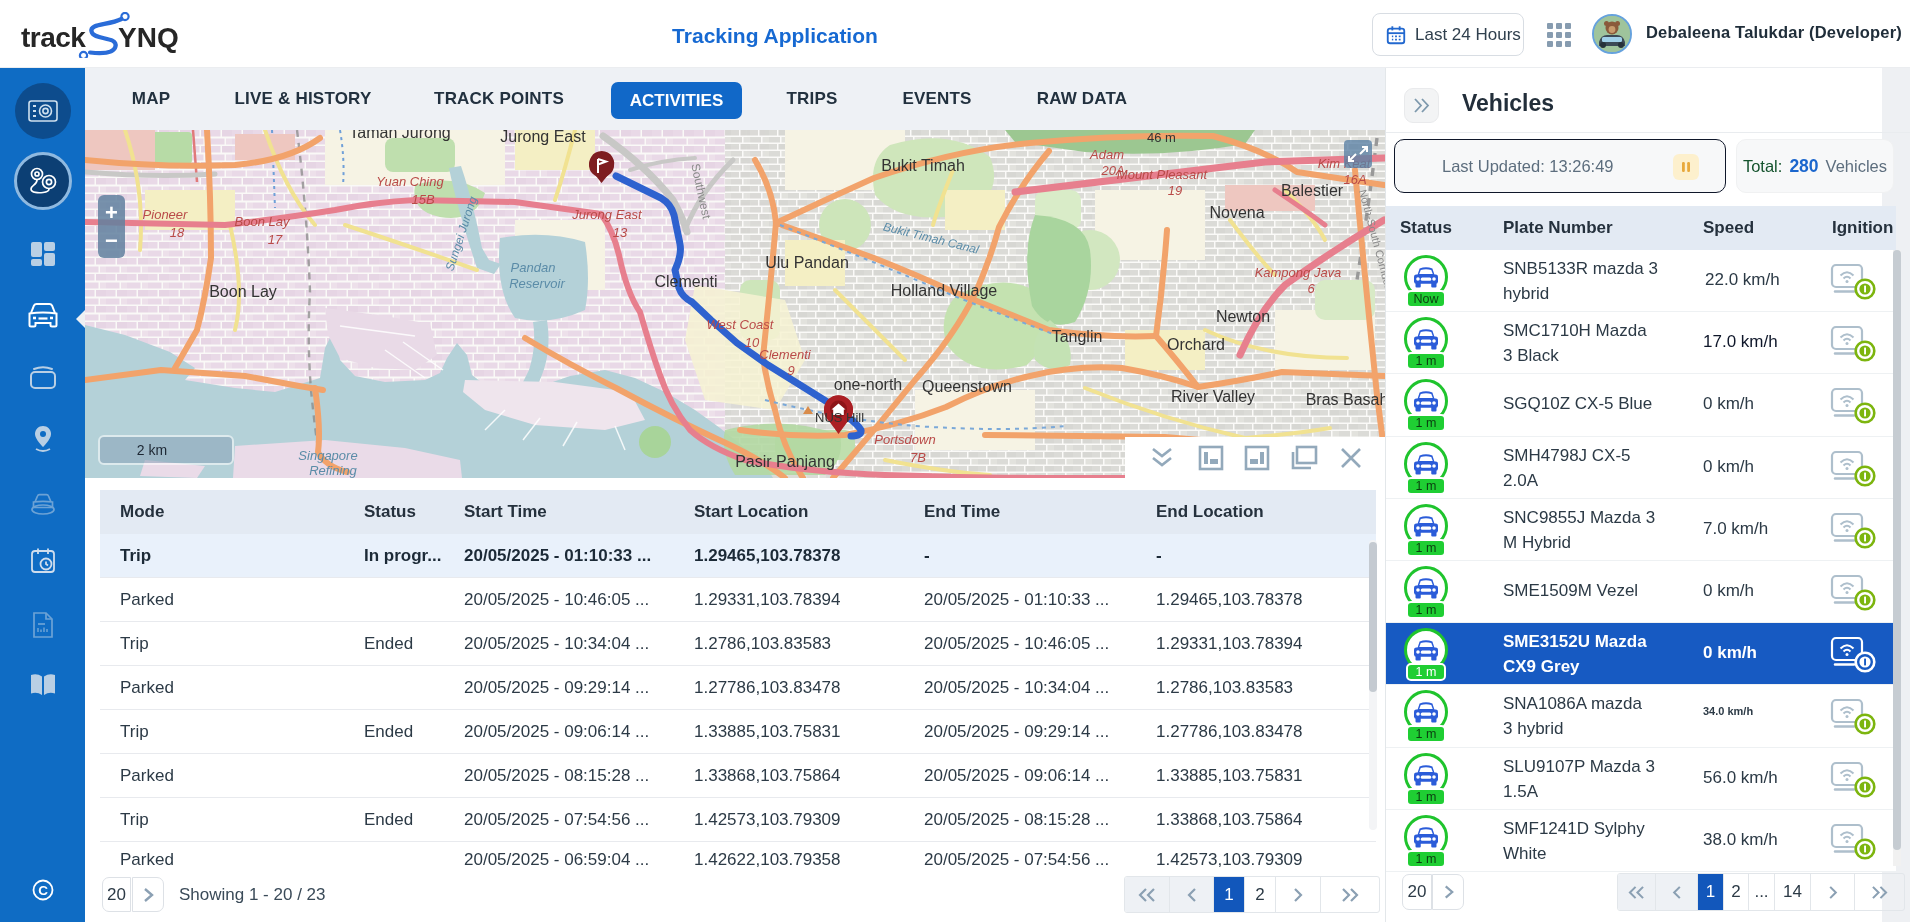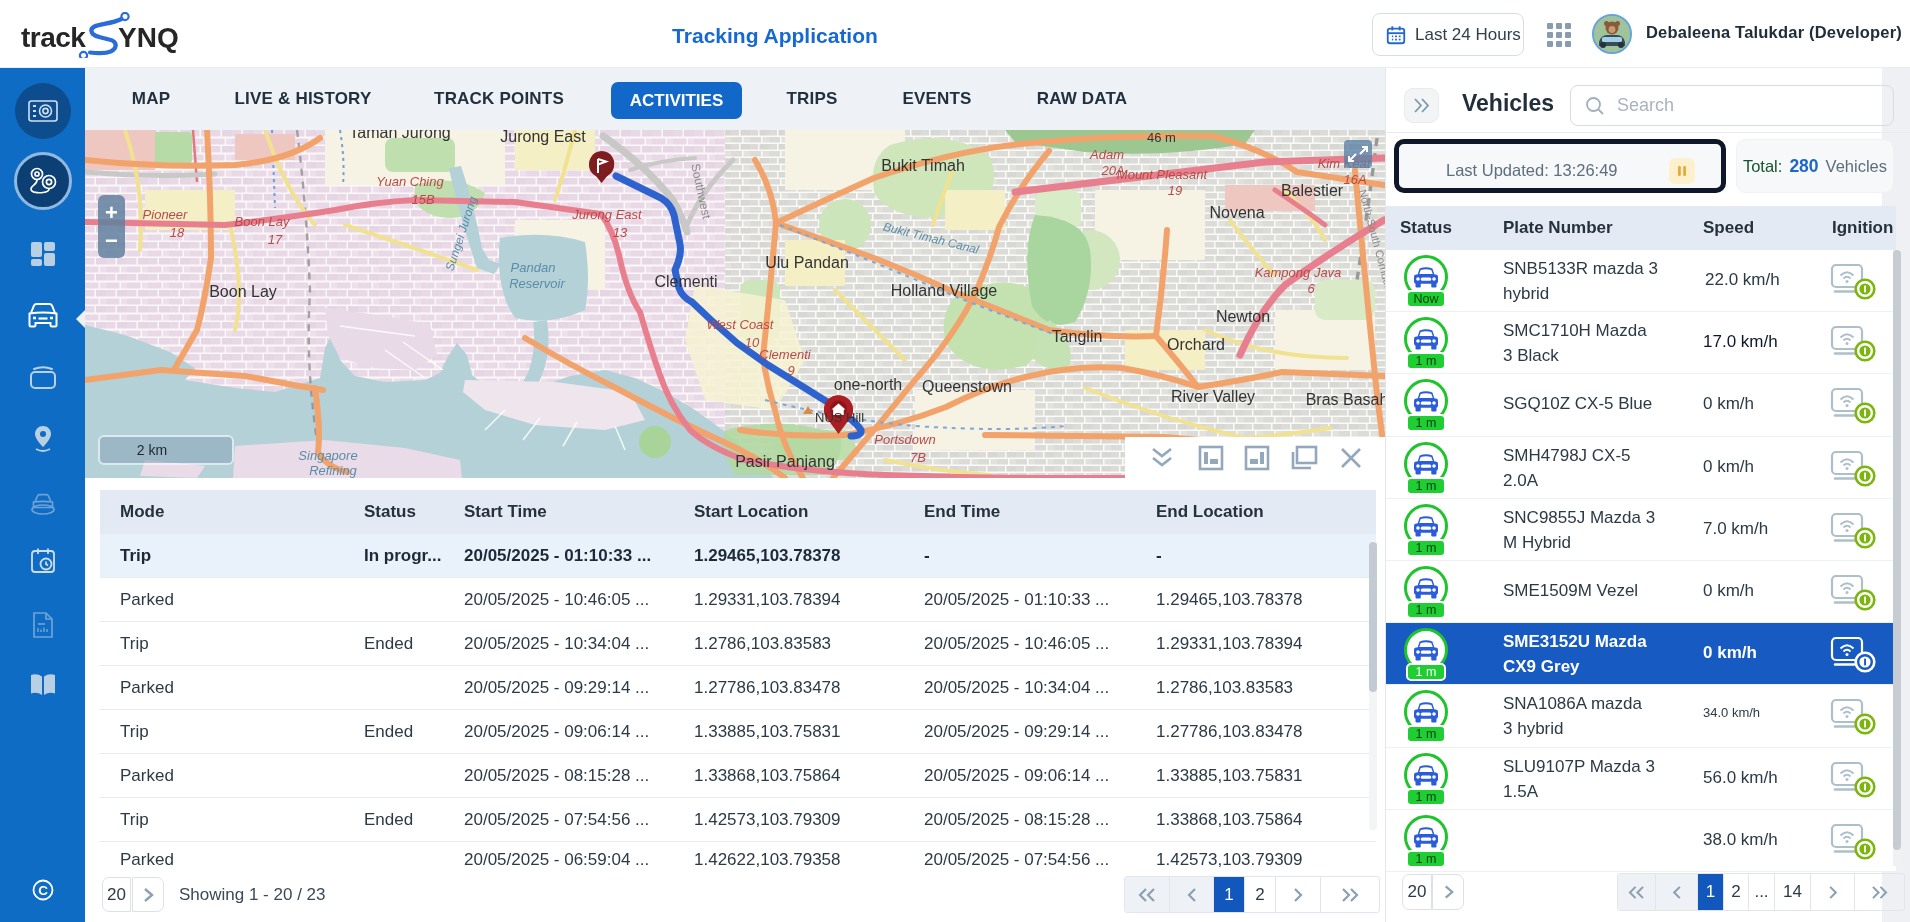--- a/index.html
+++ b/index.html
@@ -598,29 +598,22 @@
 </symbol>
 </defs>
 </svg>
 <div id="rpanel">
   <div style="position:absolute; left:18px; top:20px; width:35px; height:35px; background:#f3f4f5; border:1px solid #e9eaec; border-radius:9px; display:flex; align-items:center; justify-content:center;">
     <svg width="17" height="15" viewBox="0 0 17 15" fill="none" stroke="#7e99ad" stroke-width="1.8">
         <path d="M2 1 L8 7.5 L2 14 M9 1 L15 7.5 L9 14"></path>
       </svg>
   </div>
   <div style="position:absolute; left:76px; top:22px; font-size:23px; font-weight:bold; color:#222e3a;">Vehicles</div>
-  <div style="position:absolute; left:184px; top:17px; width:324px; height:41px; border:1px solid #d7dce2; border-radius:8px; display:flex; align-items:center; padding-left:14px; gap:12px;">
-    <svg width="20" height="20" viewBox="0 0 20 20" fill="none" stroke="#9fb0bd" stroke-width="1.8">
-        <circle cx="8.5" cy="8.5" r="6.5"></circle>
-        <line x1="13.5" y1="13.5" x2="18" y2="18"></line>
-      </svg>
-    <span style="font-size:18px; color:#a8b4c0;">Search</span>
-  </div>
   <div style="position:absolute; left:0; top:64px; width:525px; height:1px; background:#e9ecef;"></div>
-  <div style="position:absolute; left:8px; top:71px; width:332px; height:54px; background:#f7f8f9; border:5px solid #0f172a; border-radius:10px;">
+  <div style="position:absolute; left:8px; top:71px; width:332px; height:54px; background:#f7f8f9; border:1px solid #0f172a; border-radius:10px;">
     <div style="position:absolute; left:47px; top:17px; font-size:16.5px; color:#5d6e7e;">Last Updated: 13:26:49</div>
     <div style="position:absolute; right:26px; top:14px; width:26px; height:26px; background:#fdf0cd; border-radius:6px; display:flex; align-items:center; justify-content:center;">
       <svg width="10" height="12" viewBox="0 0 10 12">
           <rect x="1" y="1" width="2.8" height="10" rx="1.2" fill="#e8a93c"></rect>
           <rect x="6.2" y="1" width="2.8" height="10" rx="1.2" fill="#e8a93c"></rect>
         </svg>
     </div>
   </div>
   <div style="position:absolute; left:350px; top:71px; width:158px; height:54px; background:#f7f8f9; border:1px solid #f0f1f2; border-radius:10px; display:flex; align-items:center; justify-content:center; gap:7px;">
     <span style="font-size:16.5px; color:#14532d;">Total:</span>
@@ -726,21 +719,21 @@
         </svg>
 </div>
 <div class="vrow" style="top:617.4px; height:62.2px; background:#fff;">
   <div style="position:absolute; left:18px; top:5px; width:44px; height:44px; border-radius:50%; background:#fff; border:3px solid #1fc42d; display:flex; align-items:center; justify-content:center;">
     <svg width="30" height="26" viewBox="0 0 40 34" style="color:#2b5cd9;">
             <use href="#car"></use>
           </svg>
   </div>
   <div style="position:absolute; left:20px; top:40px; width:40px; height:18px; background:#1fce33; border:2px solid #fff; border-radius:5px; color:#0b3d10; font-size:12.5px; display:flex; align-items:center; justify-content:center;">1 m</div>
   <div style="position:absolute; left:117px; top:6px; font-size:17px; line-height:25px; color:#2c3a46; font-weight:normal;">SNA1086A mazda<br>3 hybrid</div>
-  <div style="position:absolute; left:317px; top:20px; font-size:13px; color:#2c3a46; font-weight:normal;">34.0 km/h</div>
+  <div style="position:absolute; left:317px; top:20px; font-size:11px; color:#2c3a46; font-weight:bold;">34.0 km/h</div>
   <svg style="position:absolute; left:444px; top:12px;" width="46" height="38" viewBox="0 0 46 38">
           <use href="#ign"></use>
         </svg>
 </div>
 <div class="vrow" style="top:679.6px; height:62.2px; background:#fff;">
   <div style="position:absolute; left:18px; top:5px; width:44px; height:44px; border-radius:50%; background:#fff; border:3px solid #1fc42d; display:flex; align-items:center; justify-content:center;">
     <svg width="30" height="26" viewBox="0 0 40 34" style="color:#2b5cd9;">
             <use href="#car"></use>
           </svg>
   </div>
@@ -751,20 +744,21 @@
           <use href="#ign"></use>
         </svg>
 </div>
 <div class="vrow" style="top:741.8px; height:62.2px; background:#fff;">
   <div style="position:absolute; left:18px; top:5px; width:44px; height:44px; border-radius:50%; background:#fff; border:3px solid #1fc42d; display:flex; align-items:center; justify-content:center;">
     <svg width="30" height="26" viewBox="0 0 40 34" style="color:#2b5cd9;">
             <use href="#car"></use>
           </svg>
   </div>
   <div style="position:absolute; left:20px; top:40px; width:40px; height:18px; background:#1fce33; border:2px solid #fff; border-radius:5px; color:#0b3d10; font-size:12.5px; display:flex; align-items:center; justify-content:center;">1 m</div>
+  <div style="position:absolute; left:117px; top:6px; font-size:17px; line-height:25px; color:#2c3a46; font-weight:normal;">SMF1241D Sylphy<br>White</div>
   <div style="position:absolute; left:317px; top:20px; font-size:17px; color:#2c3a46; font-weight:normal;">38.0 km/h</div>
   <svg style="position:absolute; left:444px; top:12px;" width="46" height="38" viewBox="0 0 46 38">
           <use href="#ign"></use>
         </svg>
 </div>
 </div>
   <div style="position:absolute; left:507px; top:182px; width:8px; height:616px; background:#f1f1f1;">
     <div style="position:absolute; top:0px; width:8px; height:600px; background:#c6ccd2; border-radius:4px;"></div>
   </div>
   <div style="position:absolute; left:16px; top:806px; width:30px; height:36px; background:#fff; border:1px solid #dde1e6; border-radius:7px 0 0 7px; display:flex; align-items:center; justify-content:center; font-size:17px; color:#2c3a46;">20</div>

